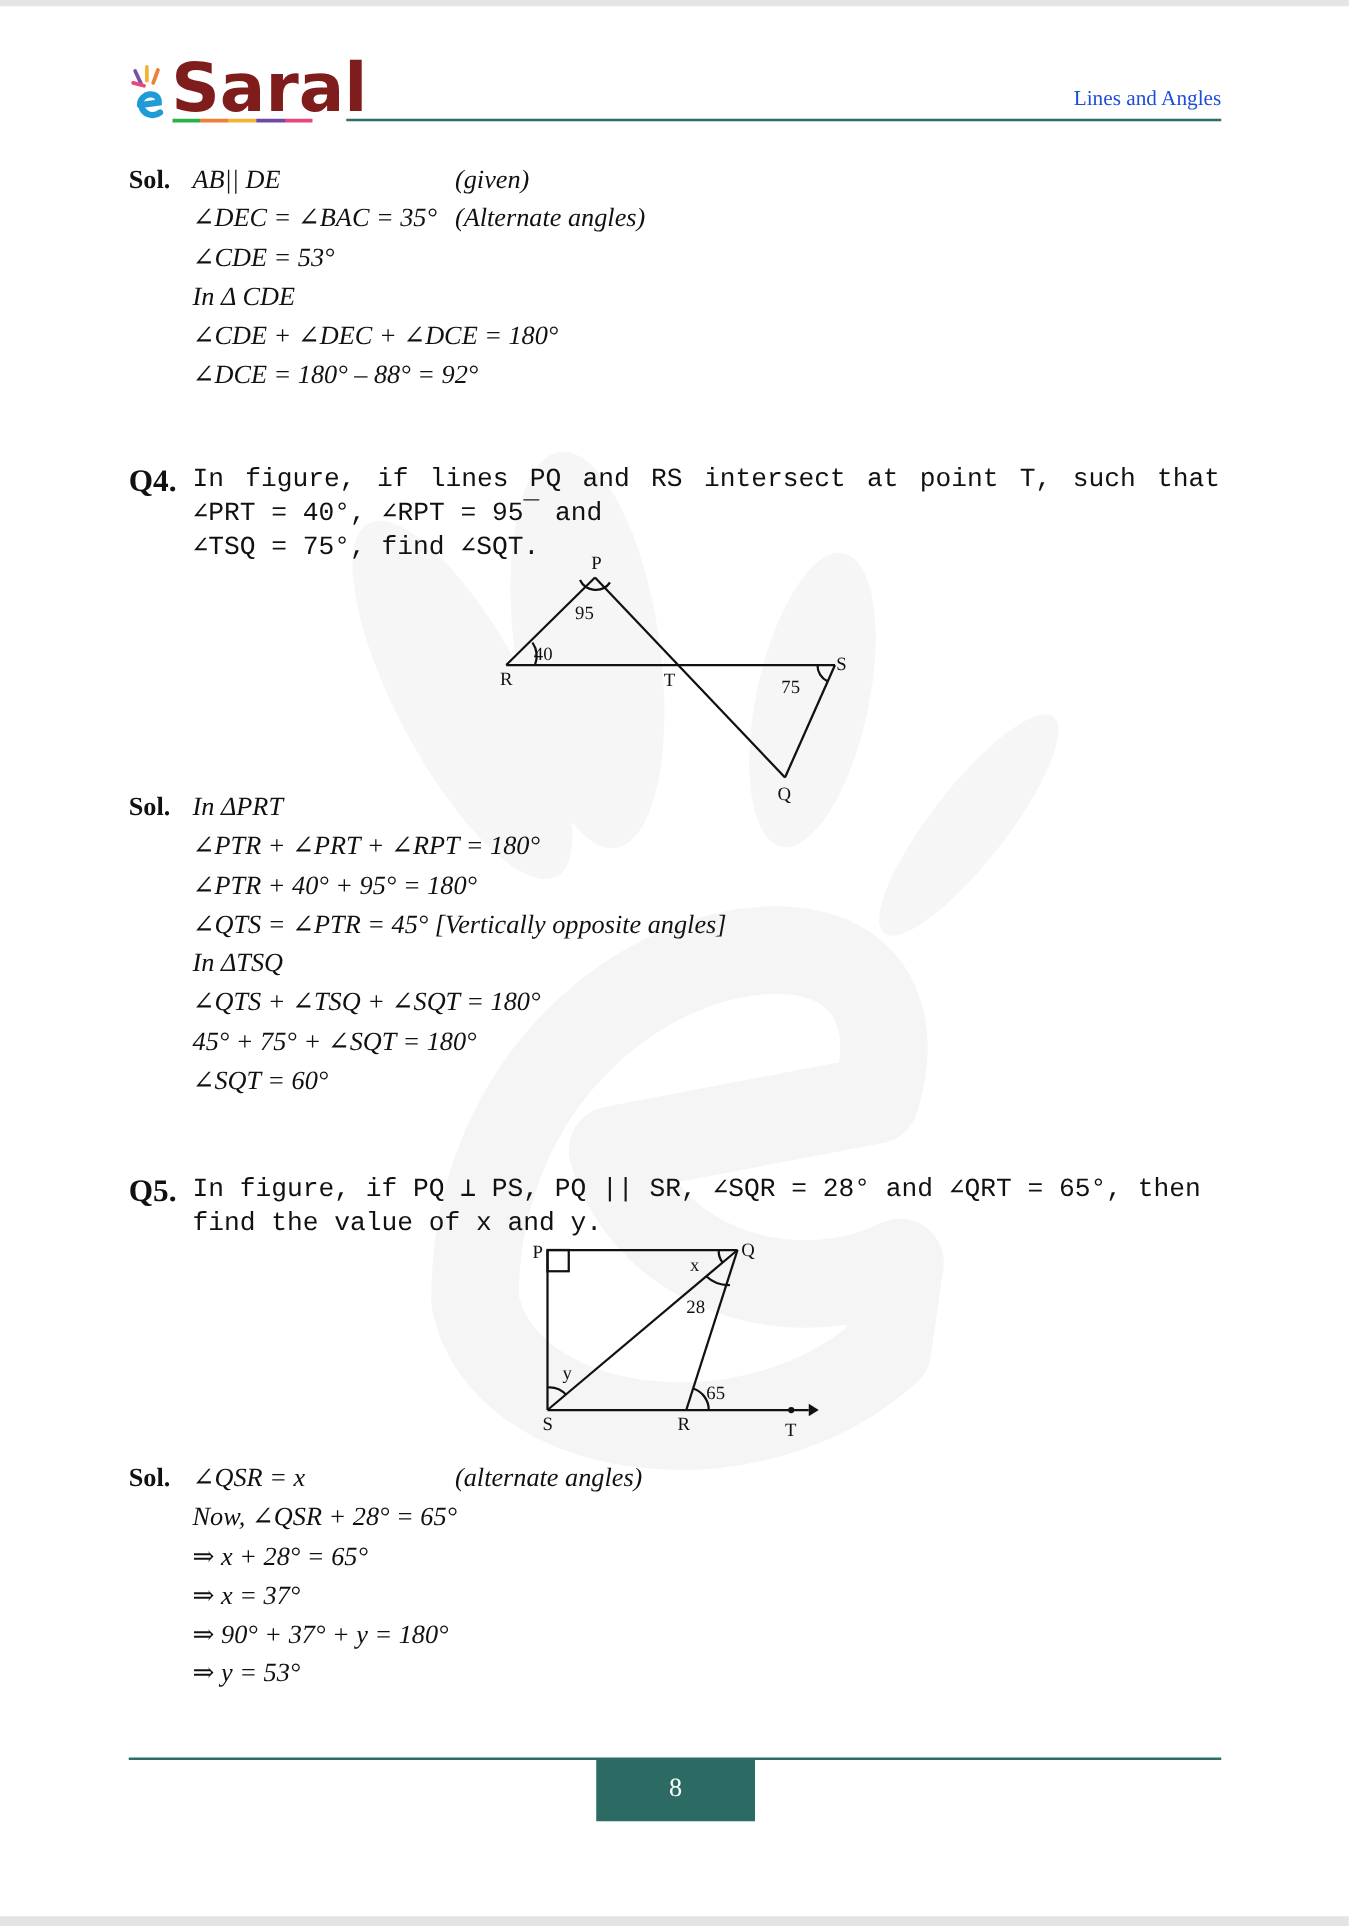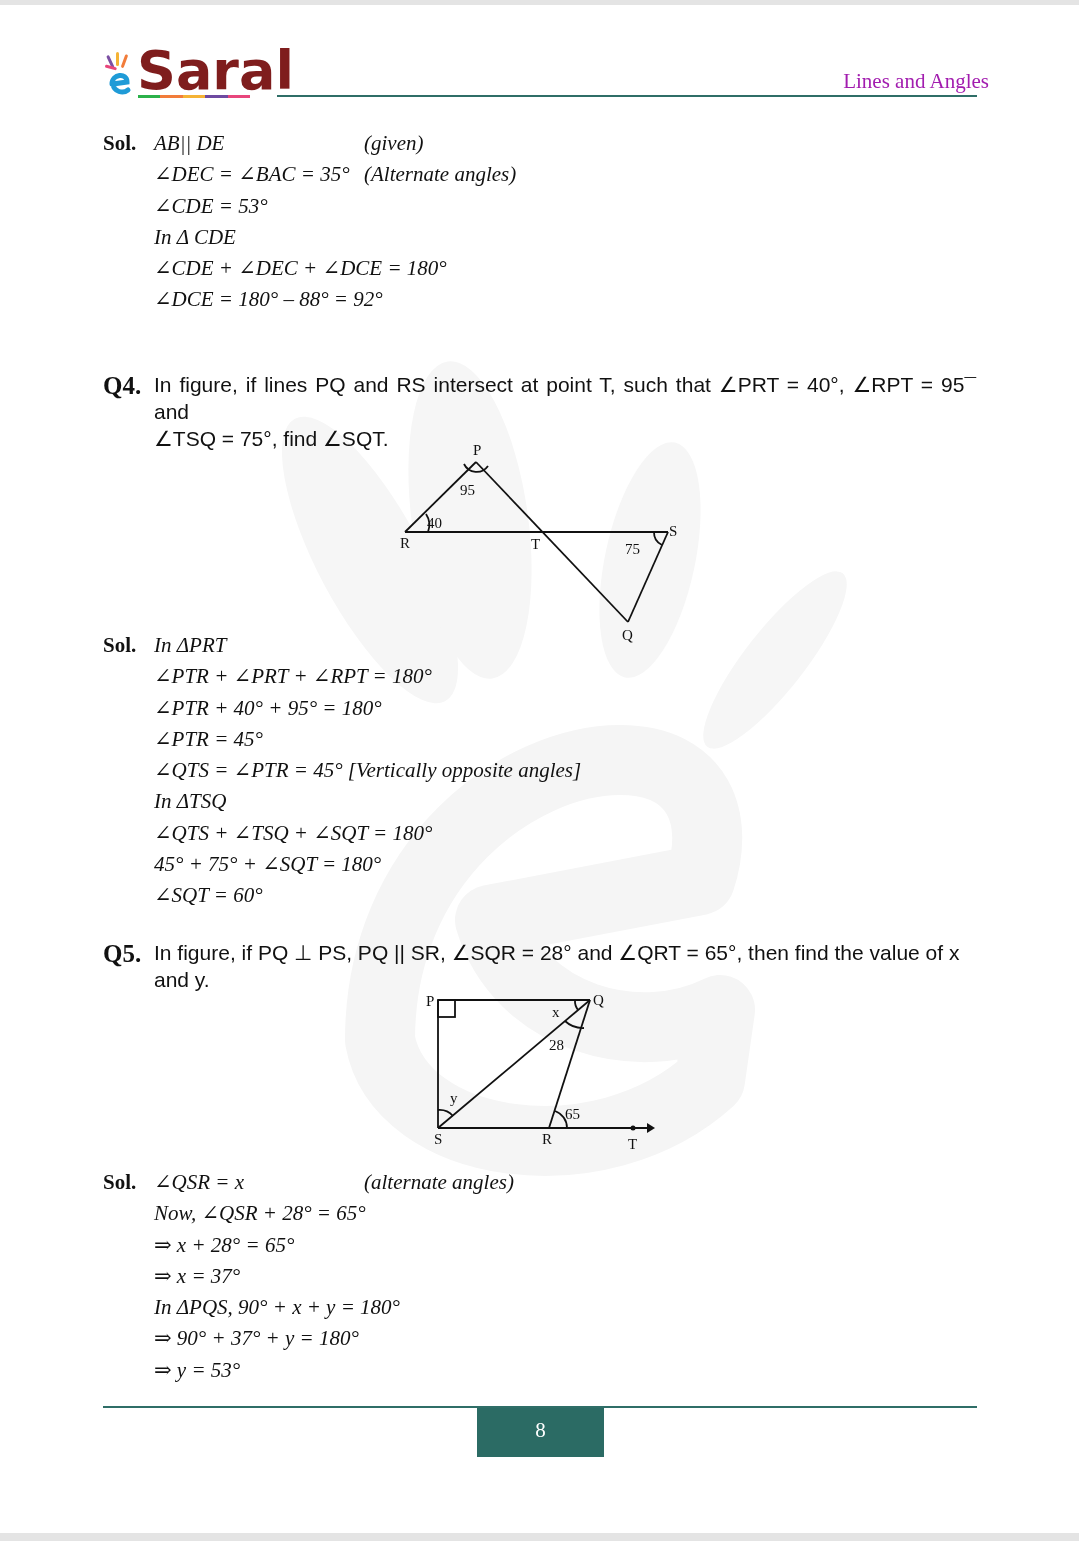--- a/index.html
+++ b/index.html
@@ -18,31 +18,31 @@
     
     .logo { position: absolute; left: 103px; top: 52px; height: 48px; }
     .logo-text {
       position: absolute; left: 34px; top: -6px;
       font-family: "DejaVu Sans", sans-serif; font-weight: bold; font-size: 54px;
       color: #7f1d1d; letter-spacing: 0px; line-height: 50px;
     }
     .logo-underline { position: absolute; left: 35px; top: 43px; height: 3px; width: 112px; display: flex; }
     .logo-underline span { flex: 1; height: 3px; }
     .header-rule { position: absolute; left: 277px; top: 95px; width: 700px; height: 2px; background: #2f6e67; }
-    .header-title { position: absolute; right: 90px; top: 69px; font-size: 21px; color: #a21caf; }
+    .header-title { position: absolute; right: 102px; top: 69px; font-size: 17px; color: #1d4ed8; }
 
     
     .block { position: absolute; left: 103px; font-size: 21px; line-height: 31.3px; }
     .lbl { position: absolute; left: 0; font-weight: bold; }
     .lines { position: absolute; left: 51px; white-space: nowrap; font-style: italic; }
     .line { height: 31.3px; position: relative; }
     .note { position: absolute; }
 
     .q-text { position: absolute; left: 154px; width: 822px; font-size: 21px; line-height: 27px;
-      font-family: Liberation Sans, sans-serif; }
+      font-family: Liberation Mono, monospace; }
     .q-label { position: absolute; left: 103px; font-weight: bold; font-size: 25px; }
     .justify { text-align: justify; text-align-last: left; }
 
     svg text { font-family: "Liberation Serif", "DejaVu Serif", serif; }
 
     
     .footer-rule { position: absolute; left: 103px; top: 1406px; width: 874px; height: 2px; background: #2f6e67; }
     .page-box { position: absolute; left: 477px; top: 1408px; width: 127px; height: 49px; background: #2b6b64;
       color: #fff; font-size: 21px; text-align: center; line-height: 45px; }
   </style>
@@ -122,21 +122,20 @@
     <text x="235" y="119">75</text>
   </g>
 </svg>
 
 <div class="block" style="top:630px;">
   <span class="lbl">Sol.</span>
   <div class="lines">
     <div class="line"><span>In ΔPRT</span></div>
     <div class="line"><span>∠PTR + ∠PRT + ∠RPT = 180°</span></div>
     <div class="line"><span>∠PTR + 40° + 95° = 180°</span></div>
-    <div class="line"><span>∠PTR = 45°</span></div>
     <div class="line"><span>∠QTS = ∠PTR = 45° [Vertically opposite angles]</span></div>
     <div class="line"><span>In ΔTSQ</span></div>
     <div class="line"><span>∠QTS + ∠TSQ + ∠SQT = 180°</span></div>
     <div class="line"><span>45° + 75° + ∠SQT = 180°</span></div>
     <div class="line"><span>∠SQT = 60°</span></div>
   </div>
 </div>
 
 <span class="q-label" style="top:940px;">Q5.</span>
 <div class="q-text" style="top:939px;">
@@ -172,21 +171,20 @@
 </svg>
 
 <div class="block" style="top:1167px;">
   <span class="lbl">Sol.</span>
   <div class="lines">
     <div class="line"><span>∠QSR = x</span>
       <span class="note" style="left:210px;">(alternate angles)</span></div>
     <div class="line"><span>Now, ∠QSR + 28° = 65°</span></div>
     <div class="line"><span>⇒ x + 28° = 65°</span></div>
     <div class="line"><span>⇒ x = 37°</span></div>
-    <div class="line"><span>In ΔPQS, 90° + x + y = 180°</span></div>
     <div class="line"><span>⇒ 90° + 37° + y = 180°</span></div>
     <div class="line"><span>⇒ y = 53°</span></div>
   </div>
 </div>
 
 <div class="footer-rule"></div>
 <div class="page-box">8</div>
 <div class="bottom-band"></div>
 
 </body></html>

